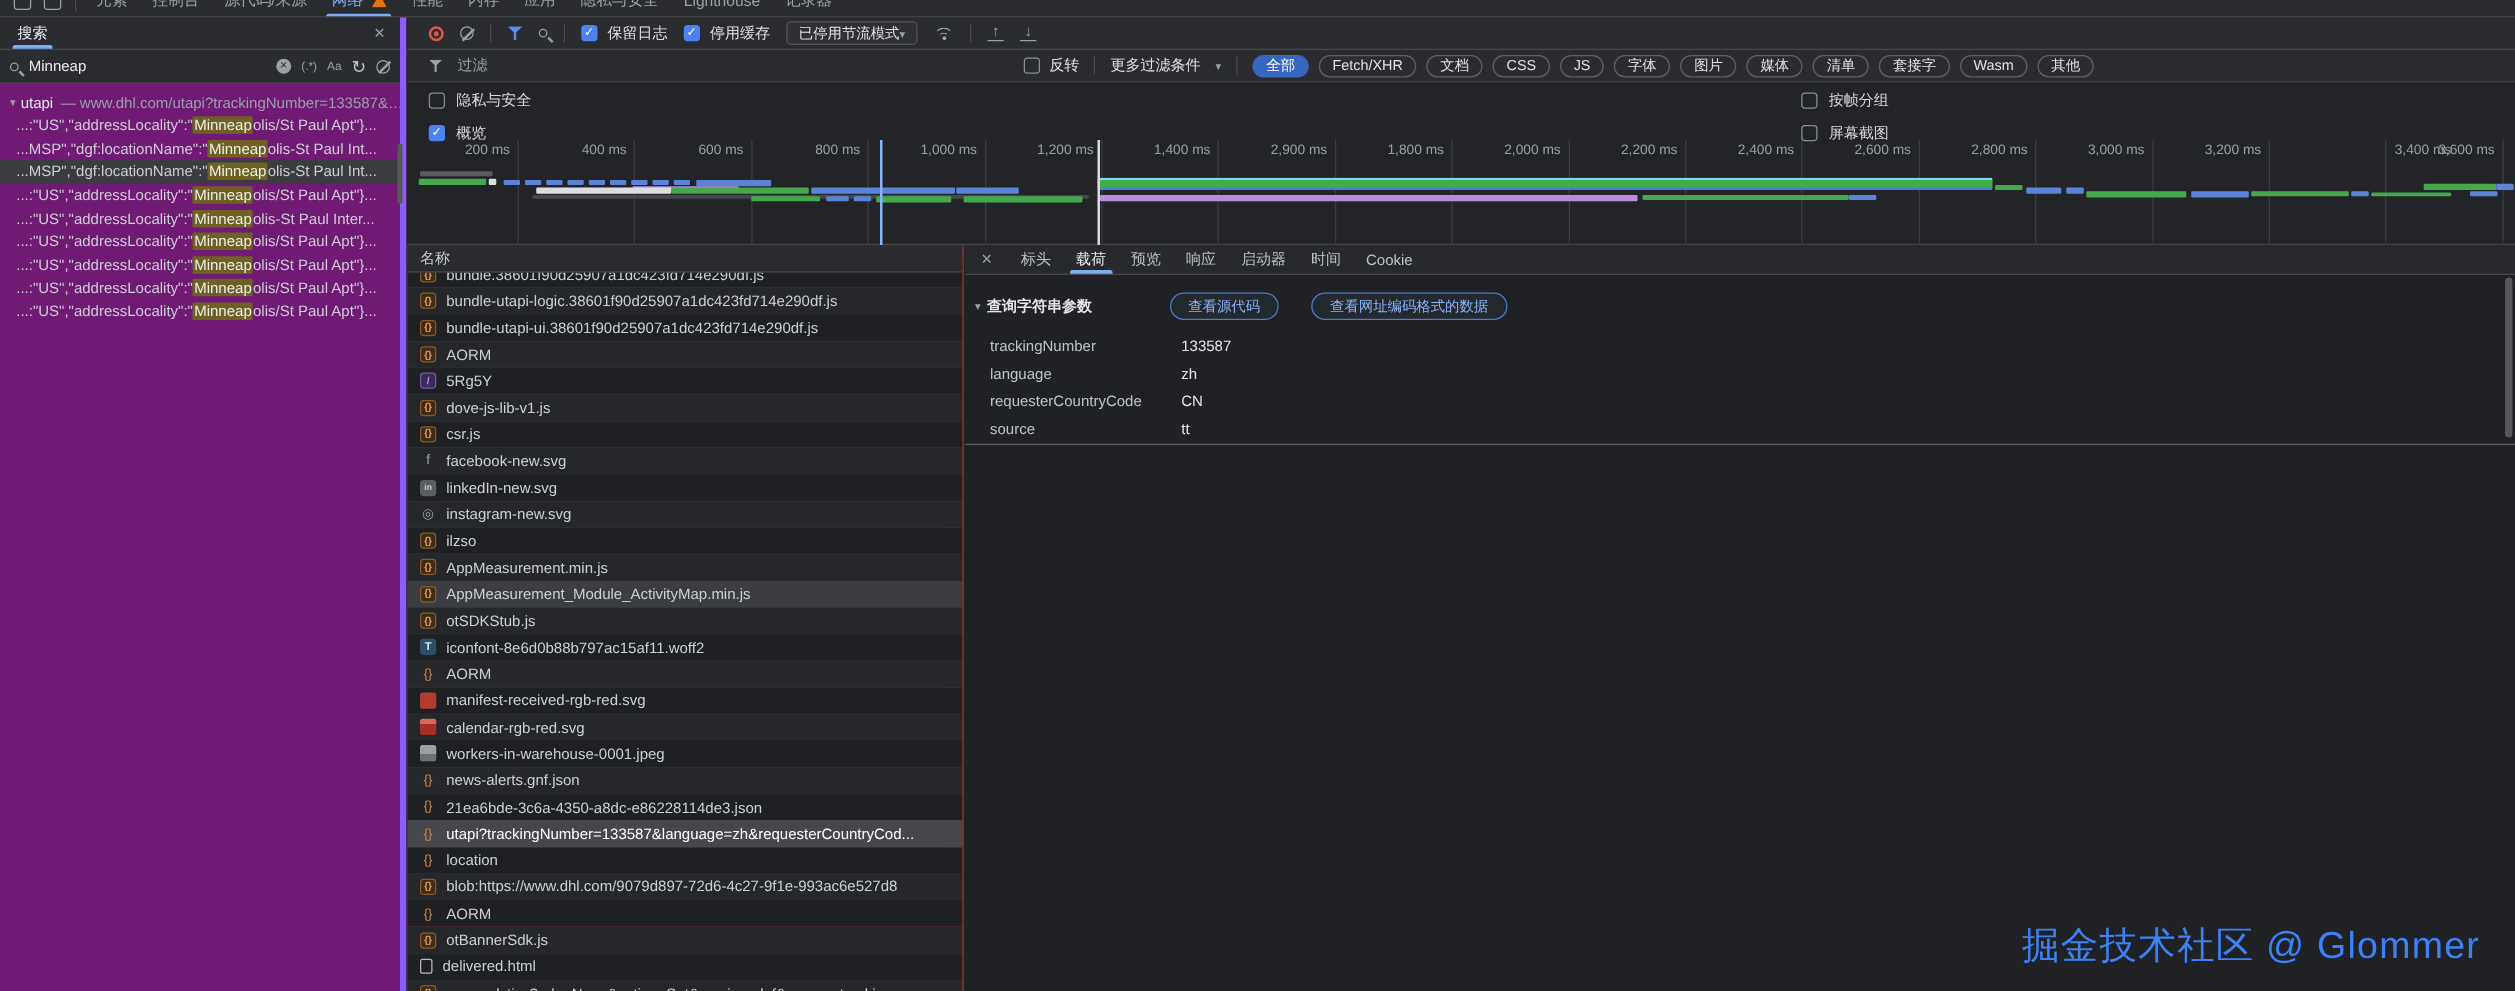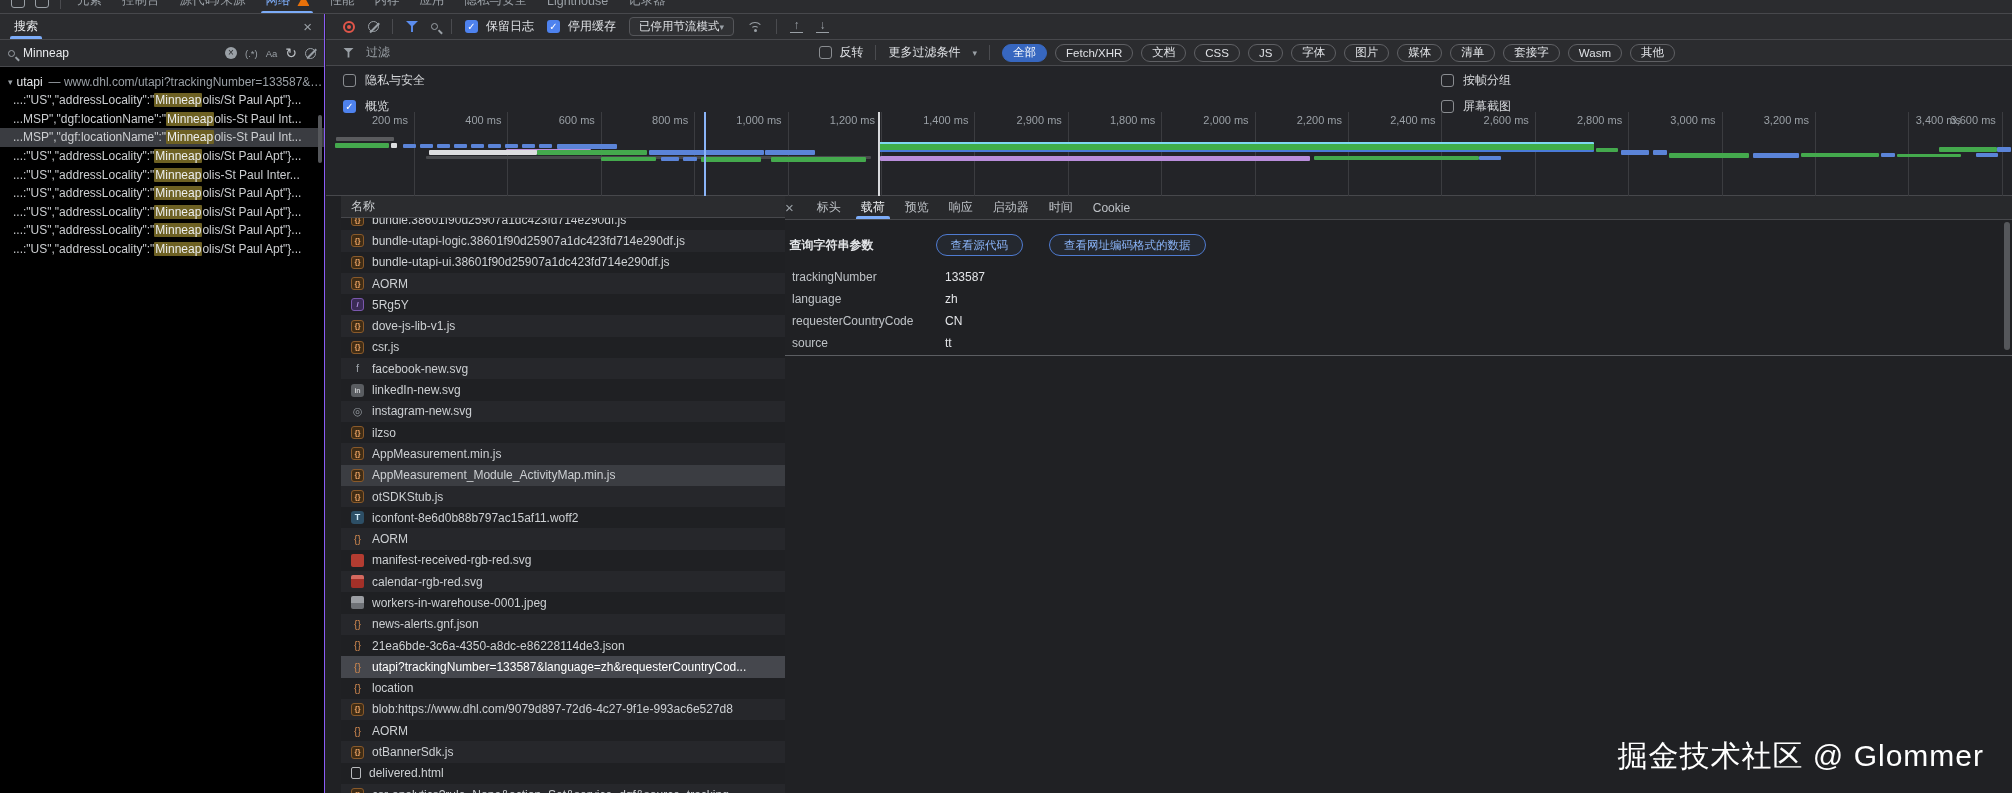--- a/index.html
+++ b/index.html
@@ -10,21 +10,21 @@
 #main-tabbar{position:absolute;left:0;top:0;width:2012px;height:14px;background:#2b2c2f;border-bottom:1px solid #47484c;overflow:hidden}
 #main-tabs{display:flex;align-items:center;height:27px;margin-top:-13px;padding-left:6px}
 .tb-ic{width:14px;height:14px;border:1.5px solid #9aa0a6;border-radius:3px;margin:0 5px;flex:none}
 .tb-div{width:1px;height:16px;background:#4a4b4f;margin:0 6px}
 .mtab{display:flex;align-items:center;height:27px;padding:0 10px;color:#9aa0a6;font-size:12.5px;position:relative;white-space:nowrap}
 .mtab.active{color:#7cacf8}
 .mtab.active::after{content:"";position:absolute;left:6px;right:6px;bottom:0;height:3px;background:#7cacf8;border-radius:2px 2px 0 0}
 .warn-tri{display:inline-block;width:12px;height:11px;margin-left:7px;background:#e8710a;clip-path:polygon(50% 0,100% 100%,0 100%)}
 
 
-#search-panel{position:absolute;left:0;top:14px;width:325px;height:779px;border-right:1px solid #8b5cf6;background:#000000}
+#search-panel{position:absolute;left:0;top:14px;width:325px;height:779px;border-right:5px solid #8b5cf6;background:#701a75}
 .search-head{height:26px;background:#2b2c2f;border-bottom:1px solid #47484c;display:flex;align-items:center}
 .search-title{margin-left:10px;height:100%;display:flex;align-items:center;padding:0 4px;position:relative;color:#e8eaed}
 .search-title::after{content:"";position:absolute;left:0;right:0;bottom:0;height:3px;background:#7cacf8;border-radius:2px 2px 0 0}
 .xclose{margin-left:auto;margin-right:12px;color:#9aa0a6;font-size:15px;line-height:1;cursor:default}
 .search-input-row{height:27px;background:#2b2c2f;border-bottom:1px solid #47484c;display:flex;align-items:center;padding:0 8px;gap:8px}
 .lens{width:7px;height:7px;border:1.5px solid #9aa0a6;border-radius:50%;position:relative;flex:none}
 .lens::after{content:"";position:absolute;width:5px;height:1.5px;background:#9aa0a6;left:6px;top:7px;transform:rotate(45deg)}
 .q-text{color:#e8eaed;flex:1}
 .gicon{color:#9aa0a6;font-size:9.5px;flex:none}
 .clr-dot{width:12px;height:12px;border-radius:50%;background:#9aa0a6;color:#2b2c2f;font-size:10px;line-height:12px;text-align:center;flex:none}
@@ -80,21 +80,21 @@
 .c-green{background:#44a94d}
 .c-biggreen{background:#3fae49;border-top:2px solid #7ed7f0;border-bottom:2px solid #4a7bd8}
 .c-blue{background:#5b84d8}
 .c-purple{background:#b98ddb}
 .c-white{background:#dcdddf}
 .c-gray{background:#5a5b5e}
 .c-dgray{background:#47484b}
 .marker{position:absolute;top:46px;height:84px;width:2px}
 
 
-#request-list{position:absolute;left:341px;top:196px;width:445px;height:597px;border-right:1px solid #47484c;background:#b91c1c;overflow:hidden}
+#request-list{position:absolute;left:326px;top:196px;width:445px;height:597px;border-right:1px solid #47484c;background:#b91c1c;overflow:hidden}
 .list-head{height:22px;background:#2b2c2f;border-bottom:1px solid #47484c;display:flex;align-items:center;padding-left:10px;color:#c7cacd;position:relative;z-index:2}
 #req-rows{position:relative;z-index:1}
 .req-row{height:21.3px;display:flex;align-items:center;gap:8px;padding-left:10px;white-space:nowrap;overflow:hidden;color:#cdd0d3}
 .req-row:nth-child(odd){background:#1f2023}
 .req-row:nth-child(even){background:#26272b}
 .req-row.hover{background:#3b3d42}
 .req-row.selected{background:#45474d;color:#fff}
 .ric{width:13px;height:13px;flex:none;display:flex;align-items:center;justify-content:center;border-radius:3px;font-size:8px;font-weight:bold;line-height:1}
 .ic-js{background:#3f2c15;color:#e8a062;border:1px solid #8a5a2a}
 .ic-fetch{color:#d0884f;font-size:10.5px;font-weight:normal}
@@ -120,21 +120,21 @@
 .pill{height:22px;padding:0 14px;border:1px solid #4f7bd0;border-radius:12px;color:#8ab4f8;font-size:11.5px;display:flex;align-items:center;background:rgba(100,150,240,0.06);white-space:nowrap}
 .pill1{margin-left:62px}
 .pill2{margin-left:26px}
 #params{margin-top:10px}
 .param{display:flex;height:22px;align-items:center}
 .pkey{width:153px;margin-left:20px;color:#bfc3c7}
 .pval{color:#e4e6e9}
 .det-divider{position:absolute;left:0;top:159px;width:100%;height:1px;background:#5c5e62}
 
 
-#watermark{position:absolute;right:28px;bottom:16px;font-size:30px;color:#ffffff;letter-spacing:1px}
+#watermark{position:absolute;right:28px;bottom:16px;font-size:30px;color:#3b82f6;letter-spacing:1px}
 </style>
 </head>
 <body>
 
 <div id="app">
 
   <div id="main-tabbar">
     <div id="main-tabs">
       <span class="tb-ic"></span>
       <span class="tb-ic"></span>

